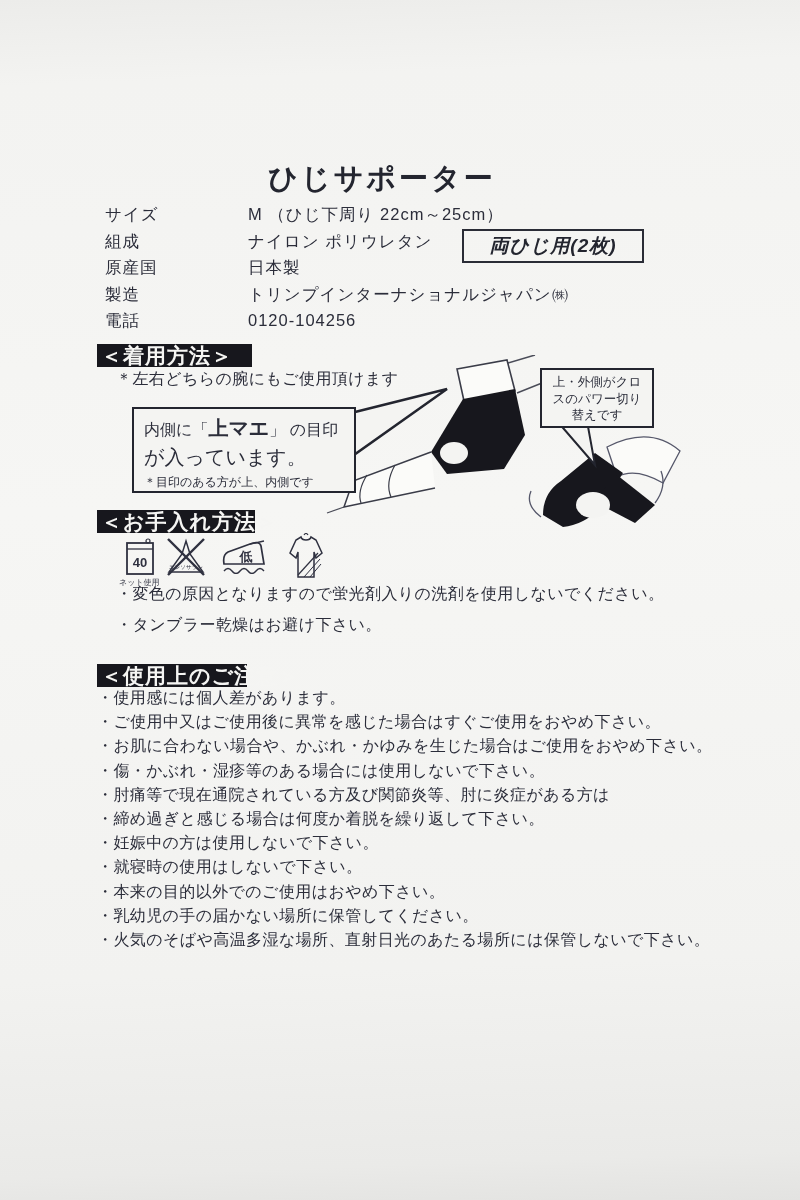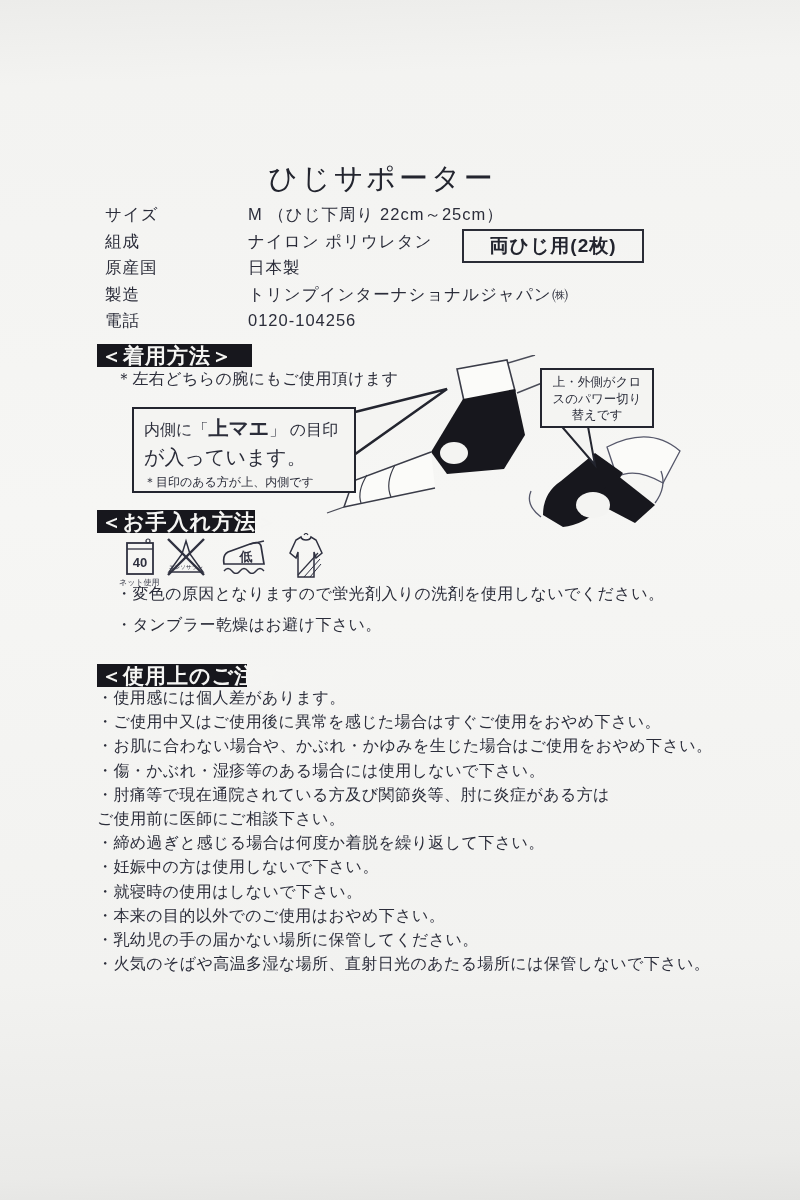--- a/index.html
+++ b/index.html
@@ -9,29 +9,29 @@
     color:#2b2d3a;
     overflow:hidden;
   }
   #sheet{
     position:relative;width:800px;height:1200px;
     background:linear-gradient(178deg,#ececea 0%,#f3f3f1 7%,#f6f6f4 42%,#f2f2f0 80%,#eaeae8 96%,#e3e3e1 100%);
   }
   .abs{position:absolute;}
   .title{
     left:0;top:159px;width:764px;text-align:center;
-    font-size:29px;font-weight:normal;letter-spacing:3px;color:#23252f;
+    font-size:29px;font-weight:bold;letter-spacing:3px;color:#23252f;
   }
   .spec{left:105px;top:201px;font-size:16.5px;letter-spacing:1px;}
   .spec-row{height:26.6px;line-height:26.6px;white-space:nowrap;}
   .spec-label{display:inline-block;width:143px;}
   .badge{
     left:462px;top:229px;width:178px;height:30px;
     border:2px solid #2a2c36;line-height:30px;text-align:center;
-    font-size:19px;font-weight:bold;letter-spacing:1px;color:#23252f;
+    font-size:19px;font-weight:bold;letter-spacing:1px;color:#23252f;font-style:italic;
   }
   .bar{
     background:#17171d;color:#f5f5f3;font-size:21px;font-weight:bold;
     height:23px;line-height:23px;padding-left:4px;letter-spacing:1px;white-space:nowrap;
     box-sizing:border-box;
   }
   .bar-wear{left:97px;top:344px;width:155px;}
   .bar-care{left:97px;top:510px;width:158px;}
   .bar-caution{left:97px;top:664px;width:150px;}
   .body-line{font-size:16px;letter-spacing:0.4px;white-space:nowrap;color:#2b2d3a;margin-left:19px;}
@@ -159,21 +159,20 @@
   <div class="abs body-line care-note-1">・変色の原因となりますので蛍光剤入りの洗剤を使用しないでください。</div>
   <div class="abs body-line care-note-2">・タンブラー乾燥はお避け下さい。</div>
 
   <div class="abs bar bar-caution">＜使用上のご注意＞</div>
   <div class="abs cautions">
     <div class="caution-item">・使用感には個人差があります。</div>
     <div class="caution-item">・ご使用中又はご使用後に異常を感じた場合はすぐご使用をおやめ下さい。</div>
     <div class="caution-item">・お肌に合わない場合や、かぶれ・かゆみを生じた場合はご使用をおやめ下さい。</div>
     <div class="caution-item">・傷・かぶれ・湿疹等のある場合には使用しないで下さい。</div>
     <div class="caution-item">・肘痛等で現在通院されている方及び関節炎等、肘に炎症がある方は</div>
-    <div class="caution-item">ご使用前に医師にご相談下さい。</div>
     <div class="caution-item">・締め過ぎと感じる場合は何度か着脱を繰り返して下さい。</div>
     <div class="caution-item">・妊娠中の方は使用しないで下さい。</div>
     <div class="caution-item">・就寝時の使用はしないで下さい。</div>
     <div class="caution-item">・本来の目的以外でのご使用はおやめ下さい。</div>
     <div class="caution-item">・乳幼児の手の届かない場所に保管してください。</div>
     <div class="caution-item">・火気のそばや高温多湿な場所、直射日光のあたる場所には保管しないで下さい。</div>
   </div>
 
 </div>
 

